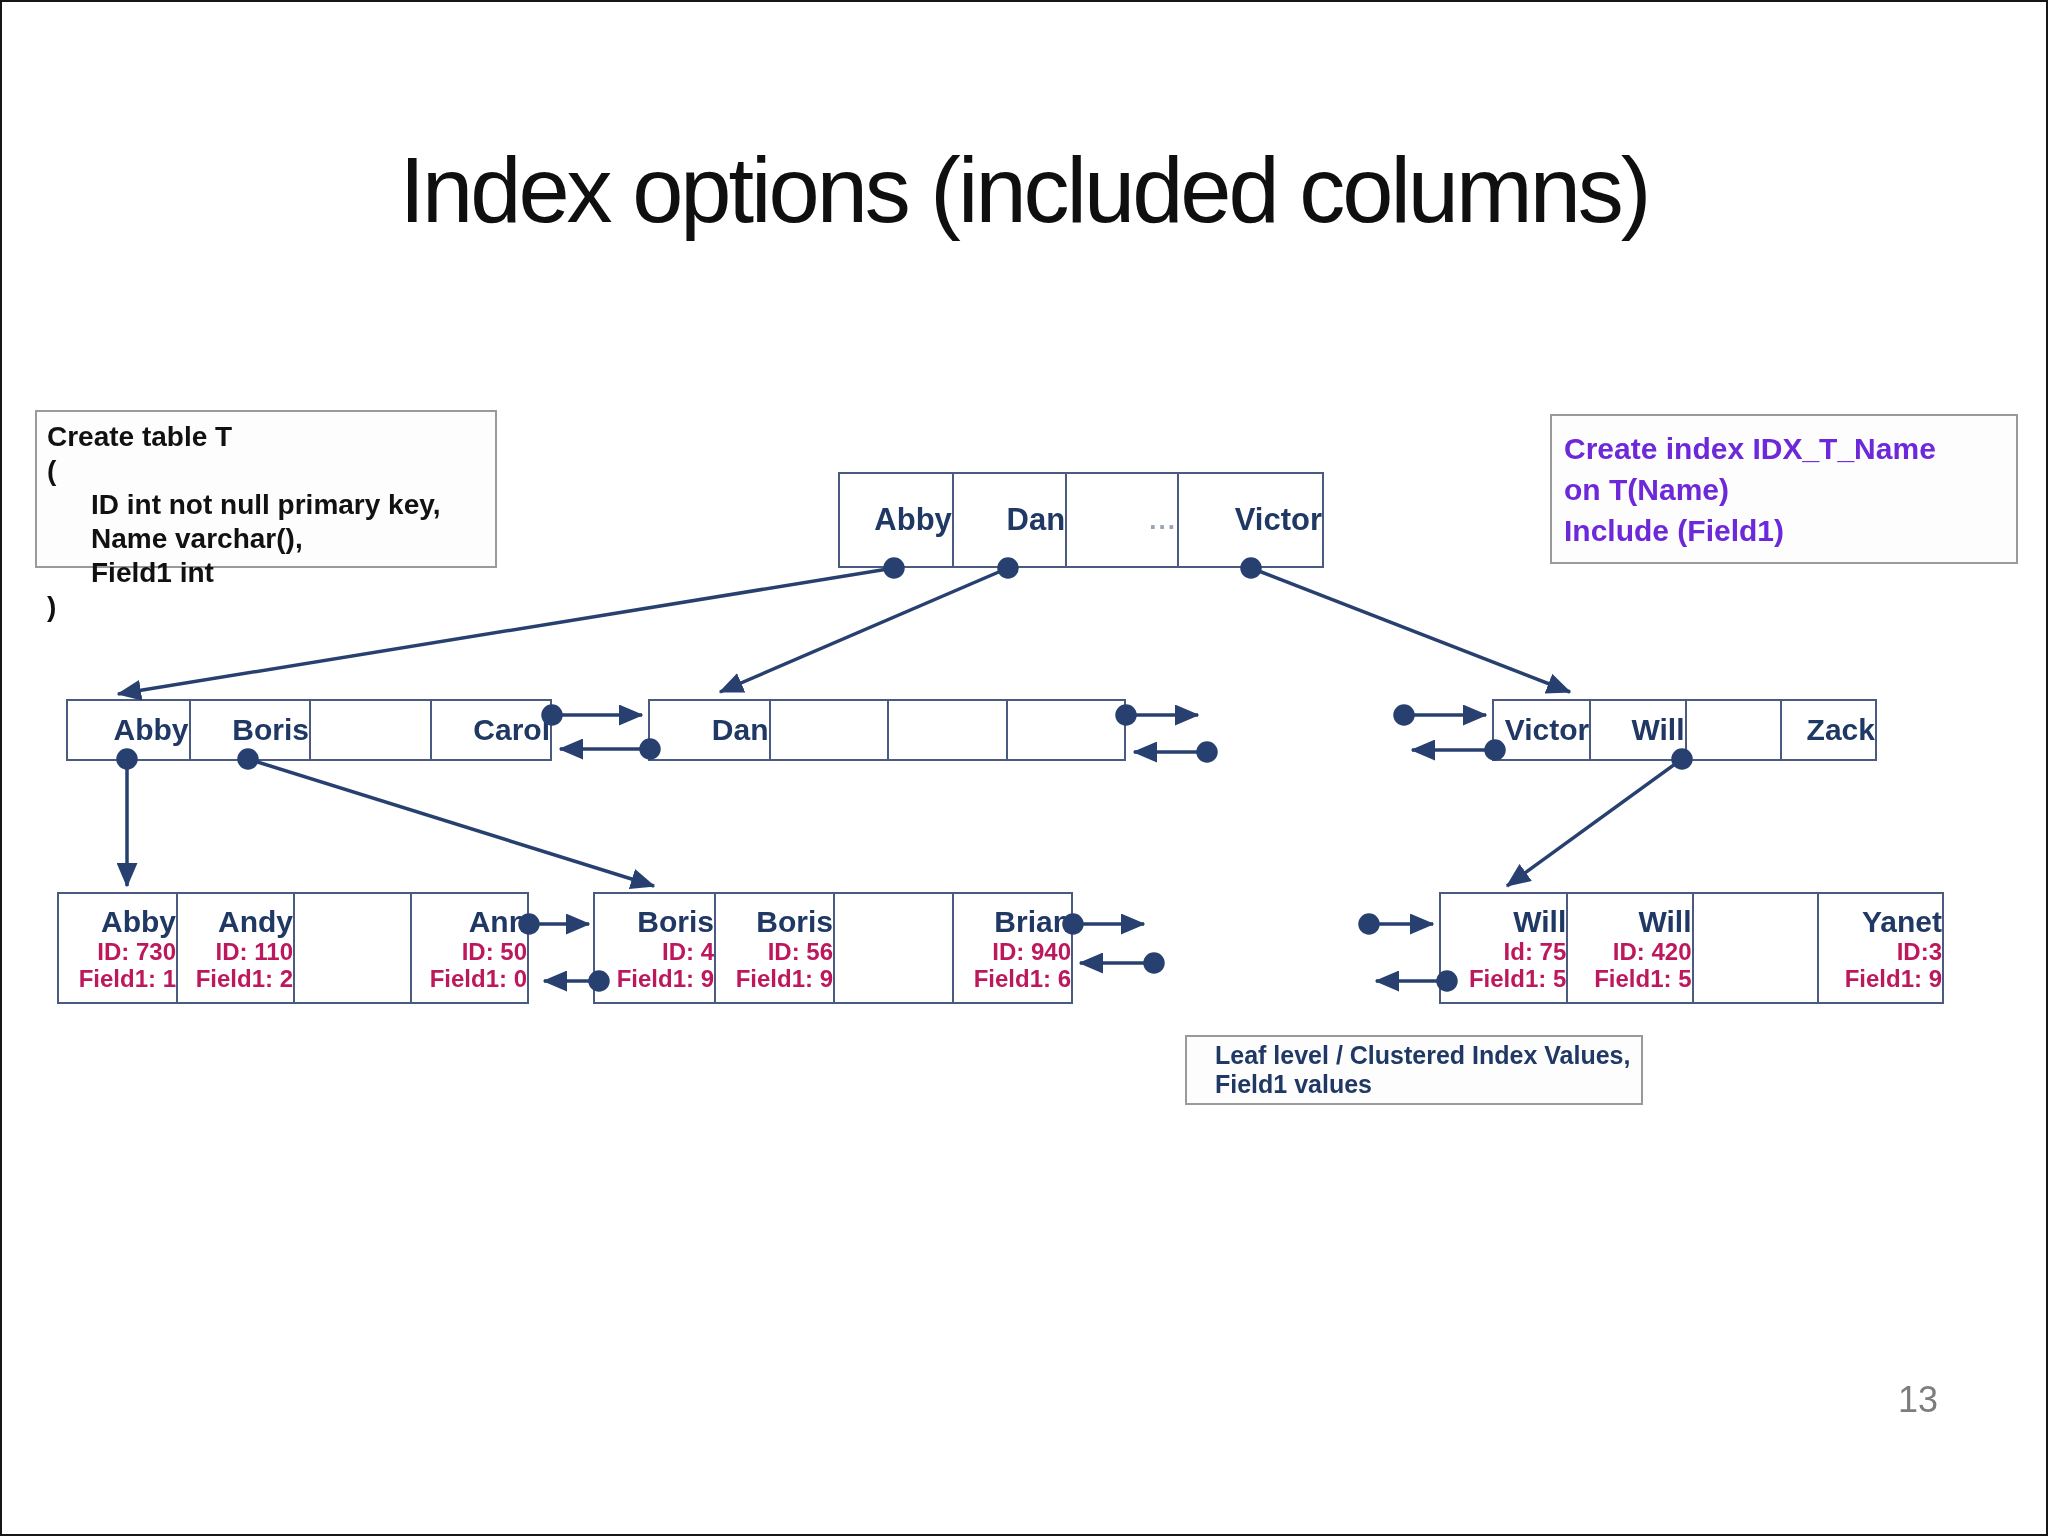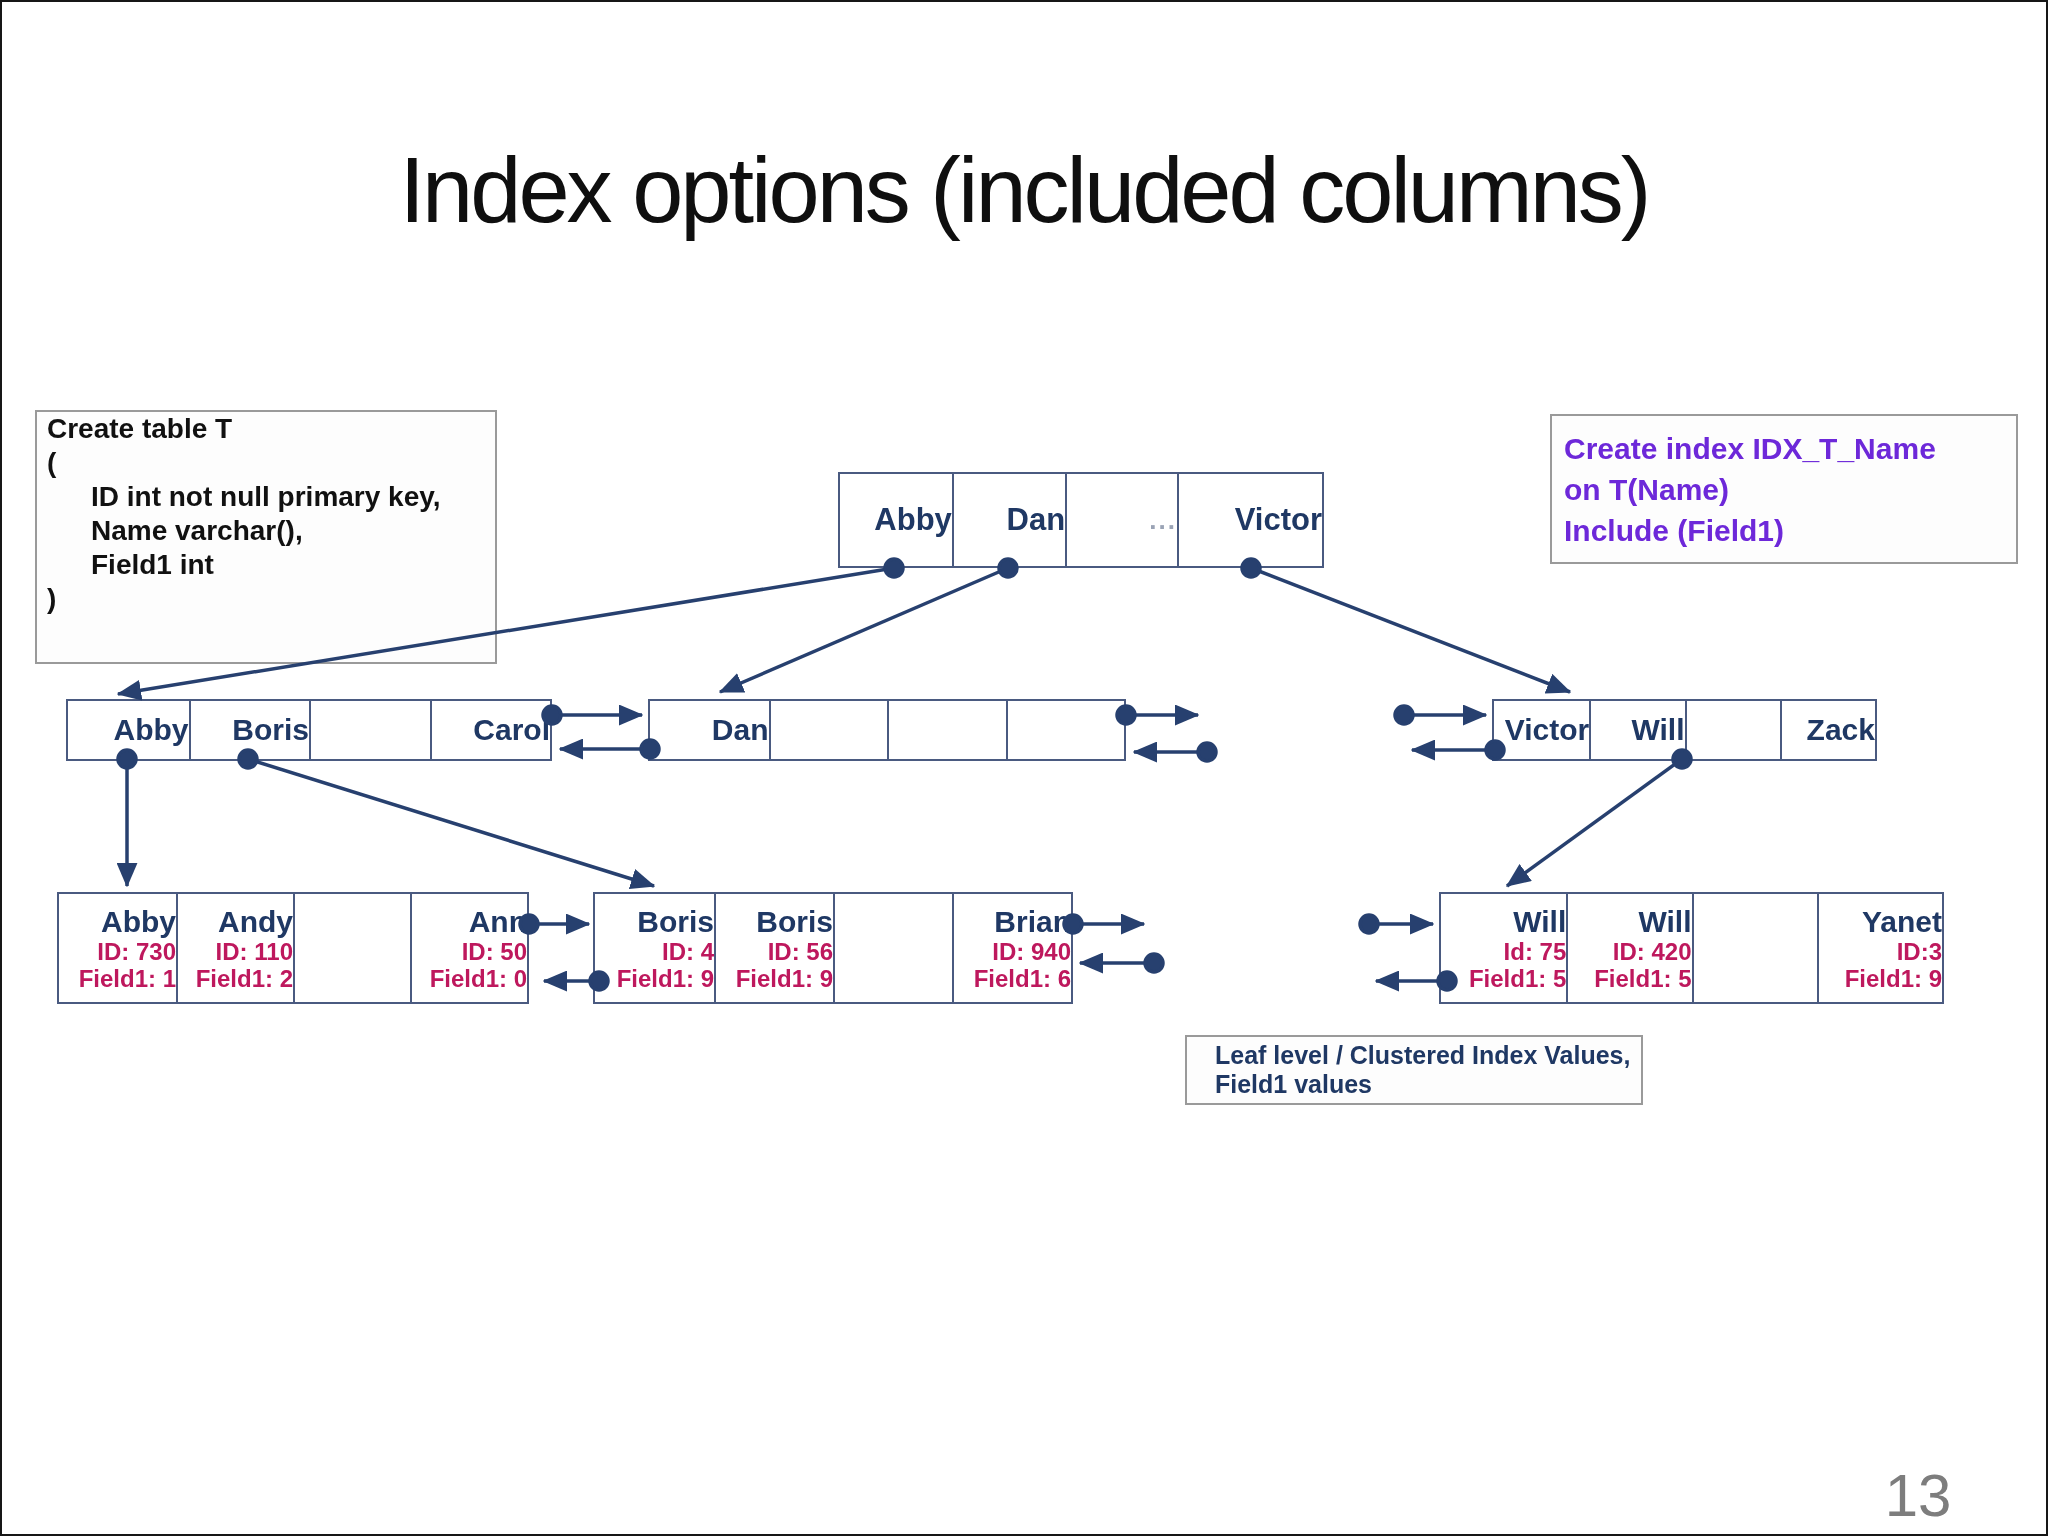--- a/index.html
+++ b/index.html
@@ -22,22 +22,22 @@
     color: #0f0f0f;
     margin-top: 48px;
   }
   
   .textbox {
     position: absolute;
     background: #fdfdfd;
     border: 2px solid #9a9a9a;
   }
   .create-table {
-    left: 33px; top: 408px; width: 462px; height: 254px;
-    padding: 0 10px;
+    left: 33px; top: 408px; width: 462px; height: 158px;
+    padding: 8px 10px;
     color: #111111;
     font-weight: bold; font-size: 28px; line-height: 34px;
   }
   .create-table .line.indent { padding-left: 44px; }
   .create-index {
     left: 1548px; top: 412px; width: 468px; height: 150px;
     padding: 12px 12px;
     color: #6d28d9;
     font-weight: bold; font-size: 30px; line-height: 41px;
   }
@@ -75,23 +75,23 @@
   .leaf-name { font-size: 30px; line-height: 33px; }
   .leaf-sub  { font-size: 24px; line-height: 27px; color: #be185d; }
   .muted { color: #9AA3B5; font-size: 26px; letter-spacing: 2px; }
   
   svg.edges {
     position: absolute; left: 0; top: 0;
     pointer-events: none; z-index: 6;
   }
   .page-number {
     position: absolute;
-    left: 1876px; top: 1459px; width: 80px;
+    left: 1876px; top: 1377px; width: 80px;
     text-align: center;
-    color: #7d7d7d; font-size: 60px; font-weight: 400;
+    color: #7d7d7d; font-size: 36px; font-weight: 400;
   }
 </style>
 </head>
 <body>
 
 <div class="slide">
 
   <div class="title">Index options (included columns)</div>
 
   <div class="textbox create-table">

